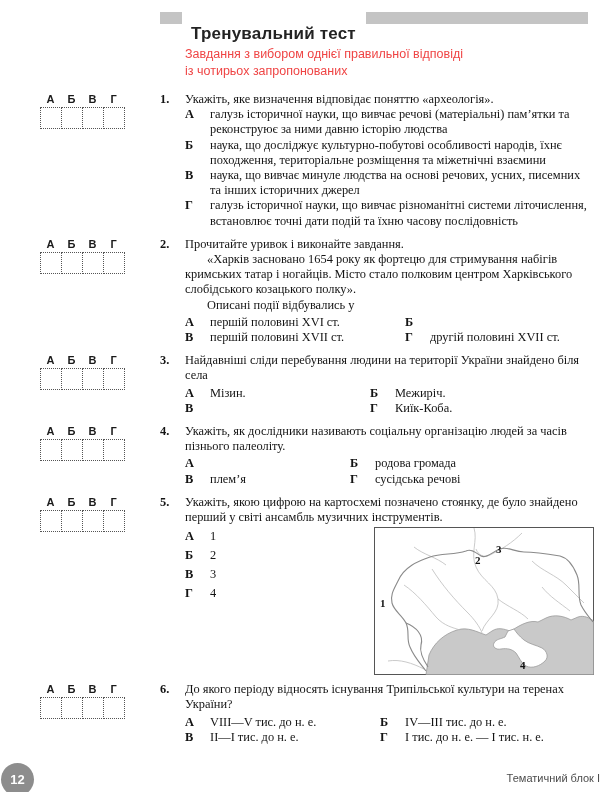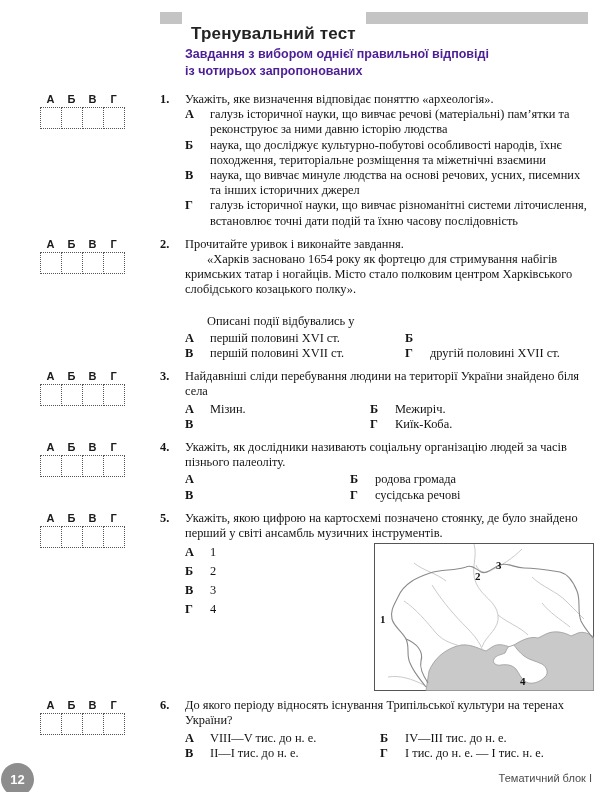--- a/index.html
+++ b/index.html
@@ -12,22 +12,22 @@
   .header{display:flex;align-items:center;margin:10px 0 0 160px;height:16px;}
   .header-sq{width:22px;height:12px;background:#c4c4c4;flex:none;margin-right:9px;}
   .header-title{
     font-family:"Liberation Sans",sans-serif;font-weight:bold;font-size:17px;
     color:#232323;white-space:nowrap;letter-spacing:.2px;margin-top:32px;
   }
   .header-bar{flex:none;width:222px;height:12px;background:#c4c4c4;margin-left:10px;}
   
   .subtitle{
     margin:20px 0 0 185px;
-    font-family:"Liberation Sans",sans-serif;font-weight:bold;
-    font-size:12.5px;line-height:17px;color:#4c1d95;
+    font-family:"Liberation Sans",sans-serif;font-weight:normal;
+    font-size:12.5px;line-height:17px;color:#ef4444;
   }
   
   .questions{margin-top:12px;}
   .q-row{display:flex;margin-bottom:8px;}
   .q-row.tight{margin-bottom:7px;}
   .agrid{width:160px;flex:none;box-sizing:border-box;padding-left:40px;padding-top:1px;}
   .agrid-letters{display:flex;width:85px;margin-bottom:2px;
     font-family:"Liberation Sans",sans-serif;font-weight:bold;font-size:11px;color:#1a1a1a;}
   .agrid-letters span{width:21px;text-align:center;}
   .agrid-boxes{display:flex;}
@@ -40,34 +40,34 @@
   .opt-l{width:25px;flex:none;font-weight:bold;}
   .opt-t{flex:1;}
   .opts-stacked{margin-left:25px;}
   .opts-stacked .opt-l{width:25px;}
   .opts2{display:grid;margin-left:25px;margin-top:2px;}
   .opts2.w220{grid-template-columns:220px 1fr;}
   .opts2.w185{grid-template-columns:185px 1fr;}
   .opts2.w165{grid-template-columns:165px 1fr;}
   .opts2.w195{grid-template-columns:195px 1fr;}
   .quote{text-indent:22px;margin-left:25px;}
-  .subprompt{text-indent:22px;margin-left:25px;margin-top:16px;}
+  .subprompt{text-indent:22px;margin-left:25px;}
   .q5-body{display:flex;margin-top:2px;}
   .q5-opts{flex:1;margin-left:25px;}
   .q5-opts .opt{line-height:19px;}
   .mapbox{width:220px;height:148px;flex:none;margin-right:0;}
   .mapbox svg{display:block;}
   
   .page-badge{
     position:absolute;left:1px;top:763px;width:33px;height:33px;border-radius:50%;
     background:#8d8d8d;color:#fff;display:flex;align-items:center;justify-content:center;
     font-family:"Liberation Sans",sans-serif;font-weight:bold;font-size:13px;
   }
   .section-label{
-    position:absolute;right:8px;top:772px;
+    position:absolute;right:0;top:772px;
     font-family:"Liberation Sans",sans-serif;font-size:11px;color:#4c4c4c;text-align:right;
   }
 </style>
 </head>
 <body>
 
 <div class="header">
   <div class="header-sq"></div>
   <div class="header-title">Тренувальний тест</div>
   <div class="header-bar"></div>
@@ -226,20 +226,21 @@
       <div class="opts2 w165">
         <div class="opt">
             <span class="opt-l">А</span>
           </div>
         <div class="opt">
             <span class="opt-l">Б</span>
             <span class="opt-t">родова громада</span>
           </div>
         <div class="opt">
             <span class="opt-l">В</span>
+            <span class="opt-t">плем’я</span>
           </div>
         <div class="opt">
             <span class="opt-l">Г</span>
             <span class="opt-t">сусідська речові</span>
           </div>
       </div>
     </div>
   </div>
 
   <div class="q-row tight">

